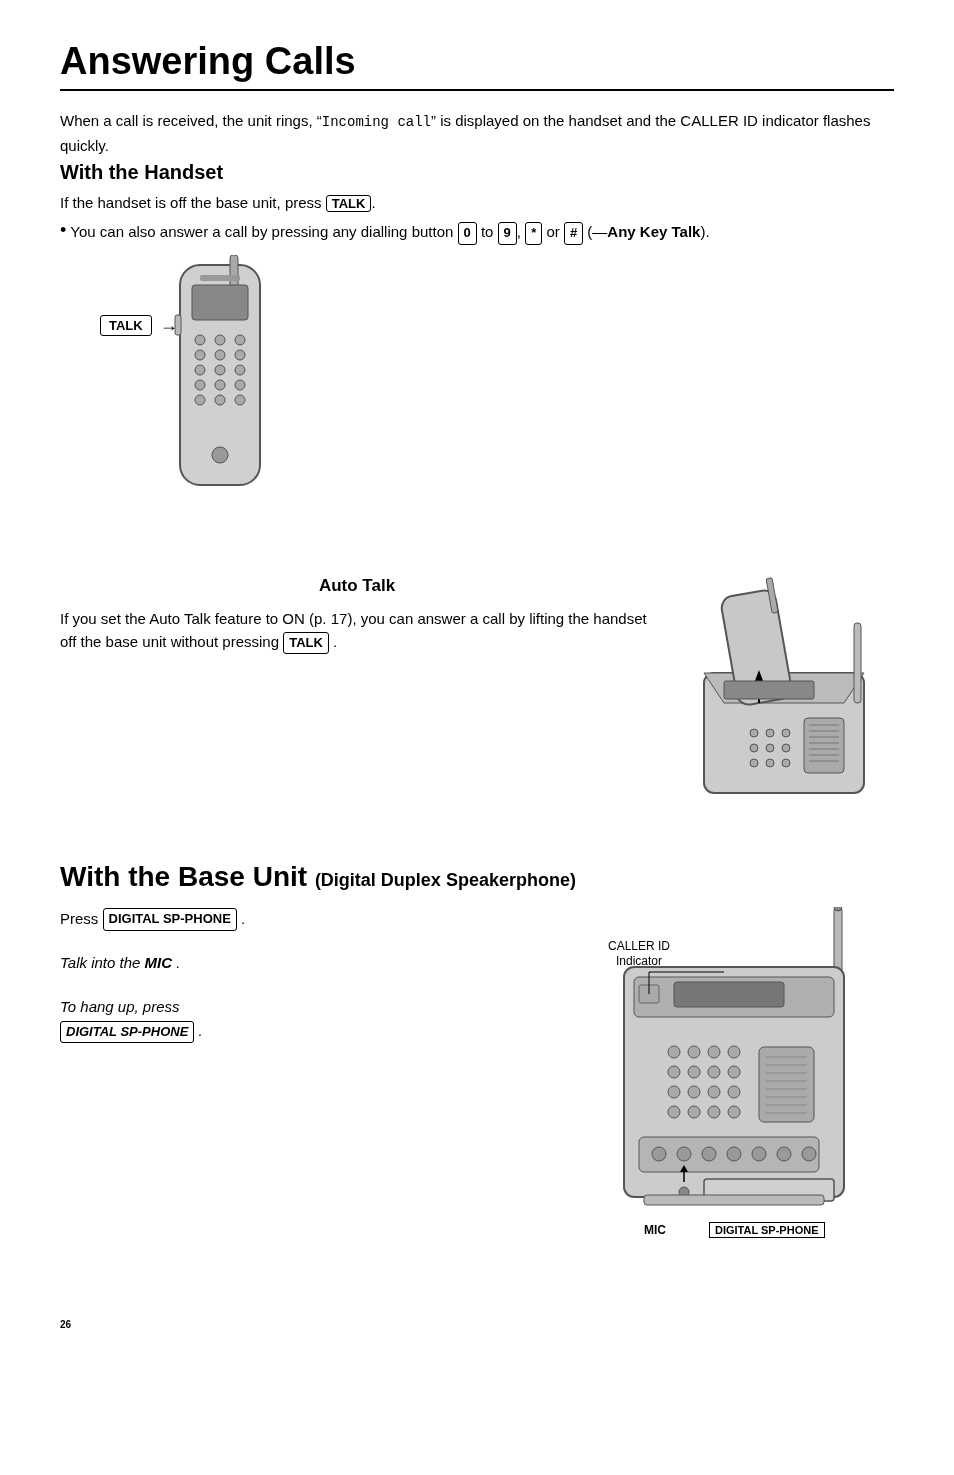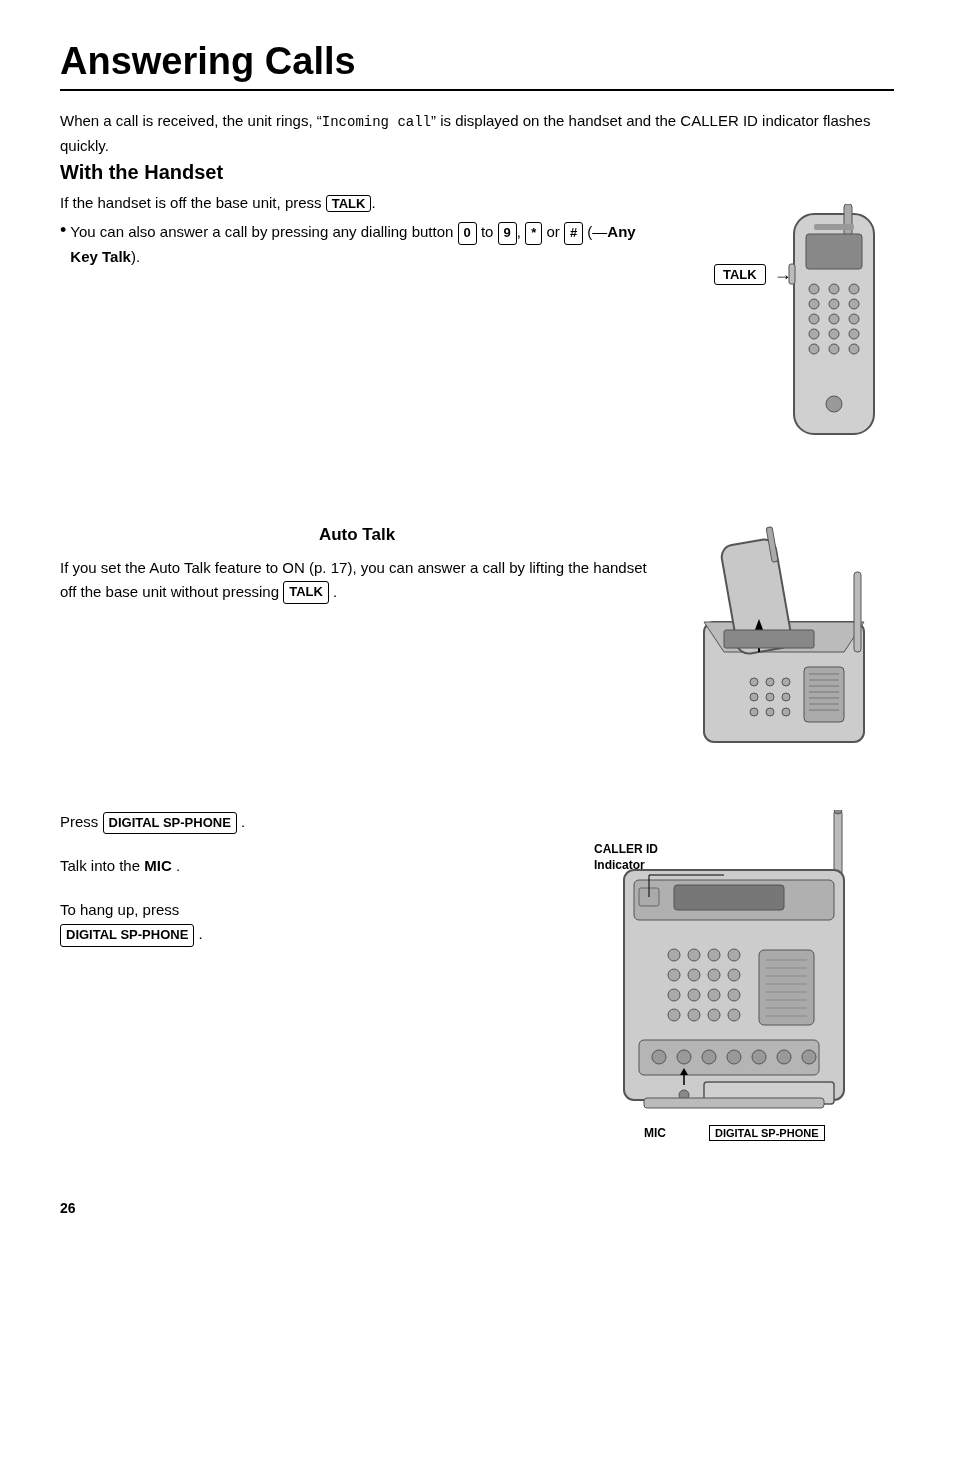--- a/index.html
+++ b/index.html
@@ -49,21 +49,21 @@
       padding: 0px 5px;
       font-size: 13px;
       font-weight: 700;
       font-family: Arial, Helvetica, sans-serif;
       background: #fff;
       vertical-align: middle;
       white-space: nowrap;
     }
     .with-handset-section {
       display: flex;
-      flex-direction: row;
+      flex-direction: column;
       margin-bottom: 10px;
     }
     .with-handset-text {
       flex: 1;
       padding-right: 20px;
     }
     .with-handset-image {
       width: 220px;
       flex-shrink: 0;
       position: relative;
@@ -107,23 +107,23 @@
       flex: 1;
       padding-right: 20px;
       font-size: 15px;
       line-height: 2.5;
     }
     .base-image {
       width: 300px;
       flex-shrink: 0;
     }
     .page-number {
-      font-size: 14px;
-      font-weight: 700;
-      margin-top: 20px;
+      font-size: 10px;
+      font-weight: 700;
+      margin-top: 42px;
     }
     
     svg { display: block; }
 
     .talk-label-box {
       display: inline-flex;
       align-items: center;
       justify-content: center;
       border: 1.5px solid #000;
       border-radius: 3px;
@@ -269,33 +269,36 @@
       <line x1="135" y1="188" x2="165" y2="188" stroke="#777" stroke-width="1"></line>
 
       <rect x="180" y="50" width="7" height="80" rx="3" fill="#bbb" stroke="#555" stroke-width="1"></rect>
 
       <rect x="50" y="108" width="90" height="18" rx="2" fill="#888" stroke="#555" stroke-width="1"></rect>
     </svg>
   </div>
 </div>
 
 <div class="with-base-section">
+  <div class="with-base-title">
+    <span>With the Base Unit</span> <span class="subtitle">(Digital Duplex Speakerphone)</span>
+  </div>
   <div class="base-content">
     <div class="base-text">
       <p style="line-height:1.6; margin-bottom:20px;">
         <span>Press </span>
         <span class="key-btn">DIGITAL SP-PHONE</span>
         <span>.</span>
       </p>
-      <p style="line-height:1.6; margin-bottom:20px;">
+      <p style="line-height:1.6; margin-bottom:20px;font-style:italic;">
         <span>Talk into the </span>
         <strong>MIC</strong>
         <span>.</span>
       </p>
-      <p style="line-height:1.6; margin-bottom:8px;">
+      <p style="line-height:1.6; margin-bottom:8px;font-style:italic;">
         <span>To hang up, press </span><br>
         <span class="key-btn">DIGITAL SP-PHONE</span>
         <span>.</span>
       </p>
     </div>
     <div class="base-image">
 
       <svg viewBox="0 0 300 370" width="300" height="370">
 
         <rect x="240" y="0" width="8" height="80" rx="3" fill="#bbb" stroke="#555" stroke-width="1"></rect>
@@ -354,21 +357,21 @@
         <rect x="110" y="272" width="130" height="22" rx="3" fill="#d0d0d0" stroke="#555" stroke-width="1.5"></rect>
 
         <line x1="55" y1="87" x2="55" y2="65" stroke="#000" stroke-width="1"></line>
         <line x1="55" y1="65" x2="130" y2="65" stroke="#000" stroke-width="1"></line>
 
         <rect x="50" y="288" width="180" height="10" rx="3" fill="#bbb" stroke="#555" stroke-width="1"></rect>
       </svg>
 
       <div style="position:relative; margin-top:-370px; pointer-events:none; height:370px;">
 
-        <div style="position:absolute; left:0px; top:32px; font-size:12px; line-height:1.3; text-align:left; width:90px;font-weight:bold;">
+        <div style="position:absolute; left:0px; top:32px; font-size:12px; line-height:1.3; text-align:center; width:90px;">
           <span style="display:block; font-size:12px;">CALLER ID</span>
           <span style="display:block; font-size:12px;">Indicator</span>
         </div>
 
         <div style="position:absolute; left:50px; top:316px; font-size:12px; font-weight:700;">
           <span>MIC</span>
         </div>
 
         <div style="position:absolute; left:115px; top:315px; font-size:11px; font-weight:700; border:1.5px solid #000; padding:1px 5px; background:#fff;">
           <span>DIGITAL SP-PHONE</span>

